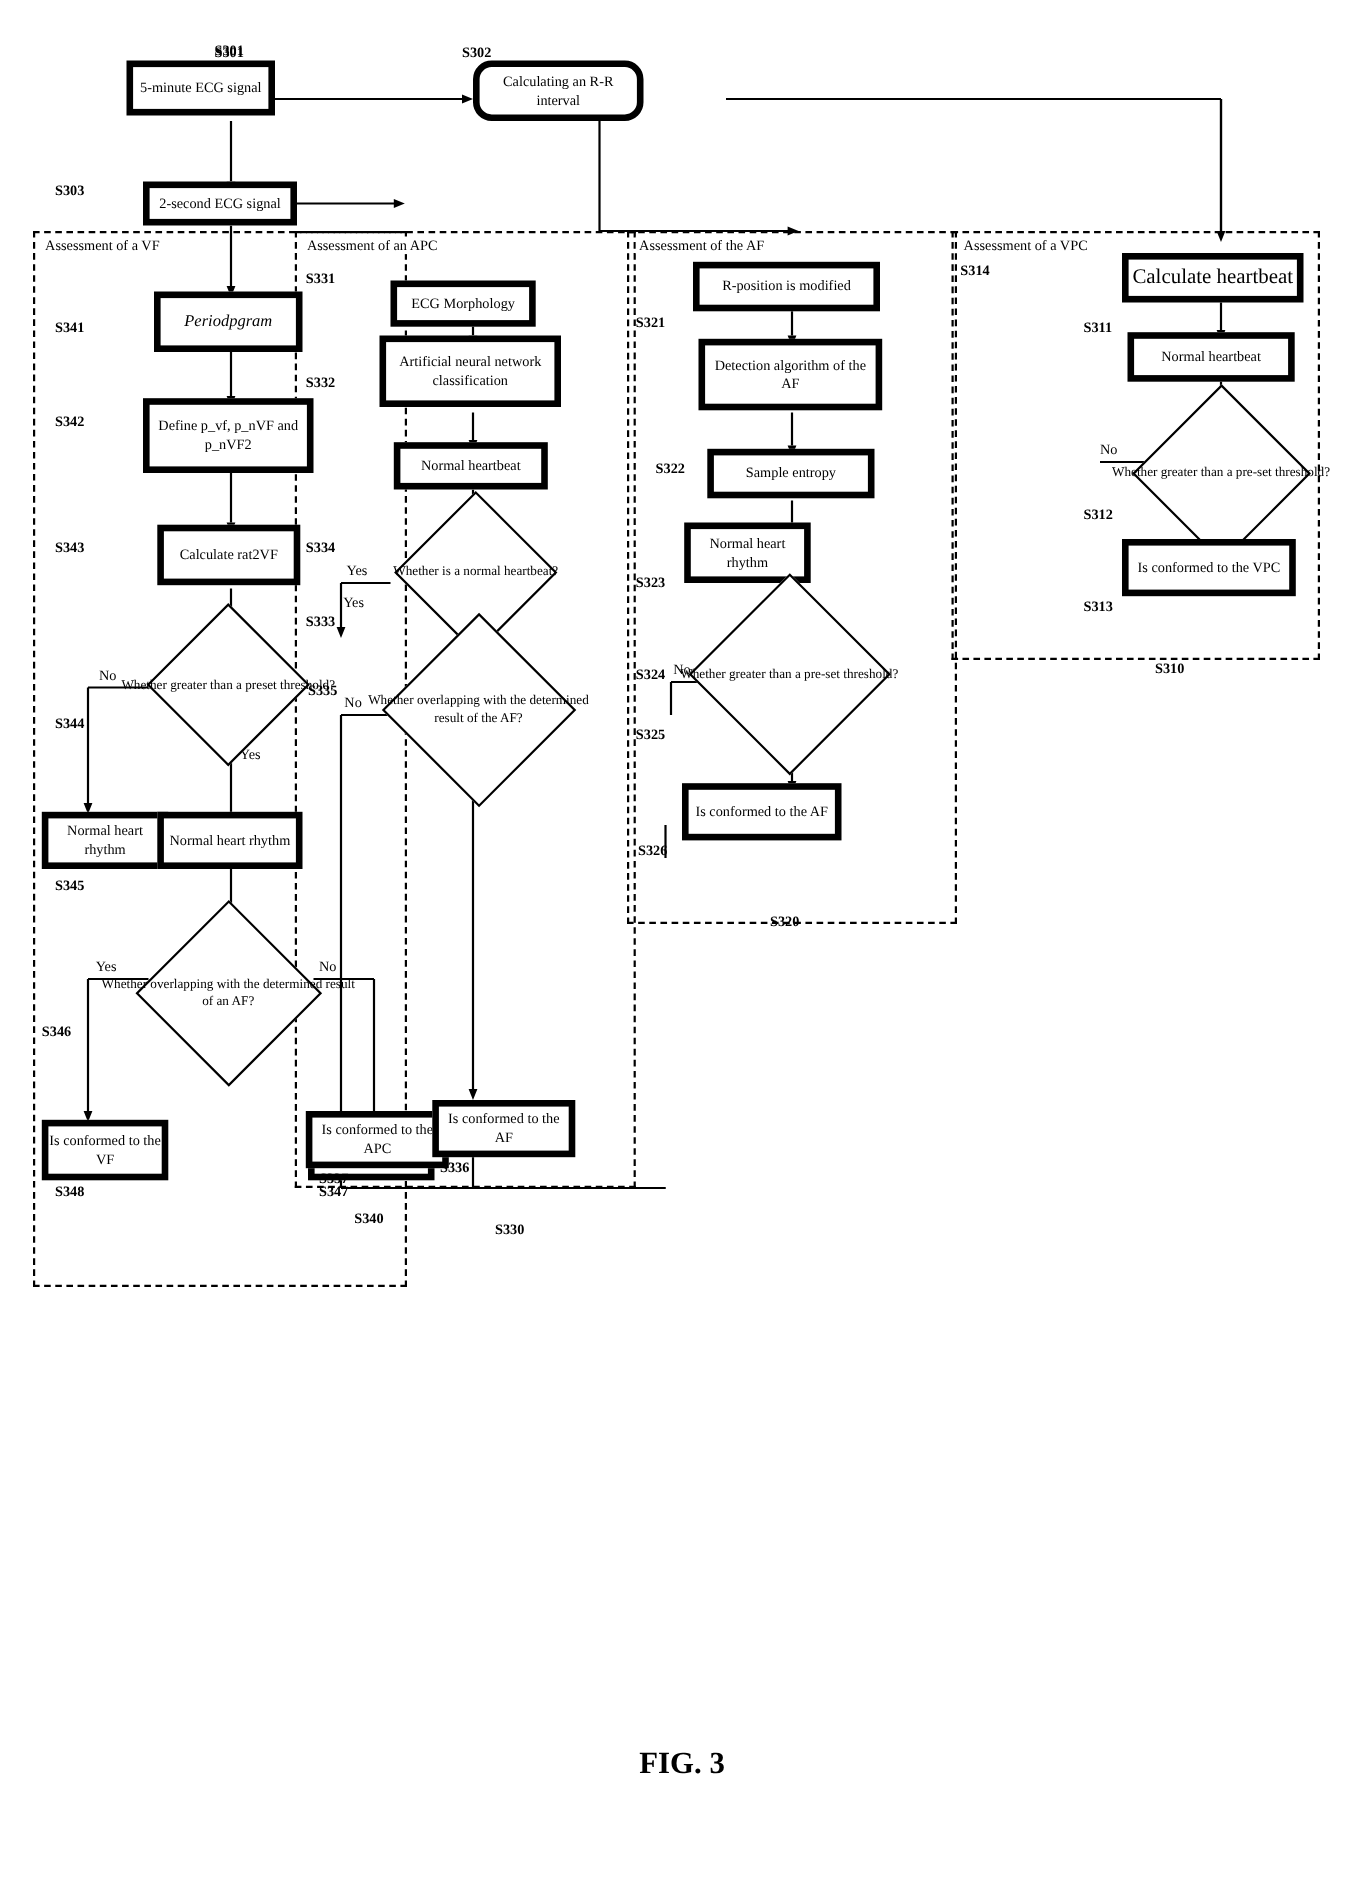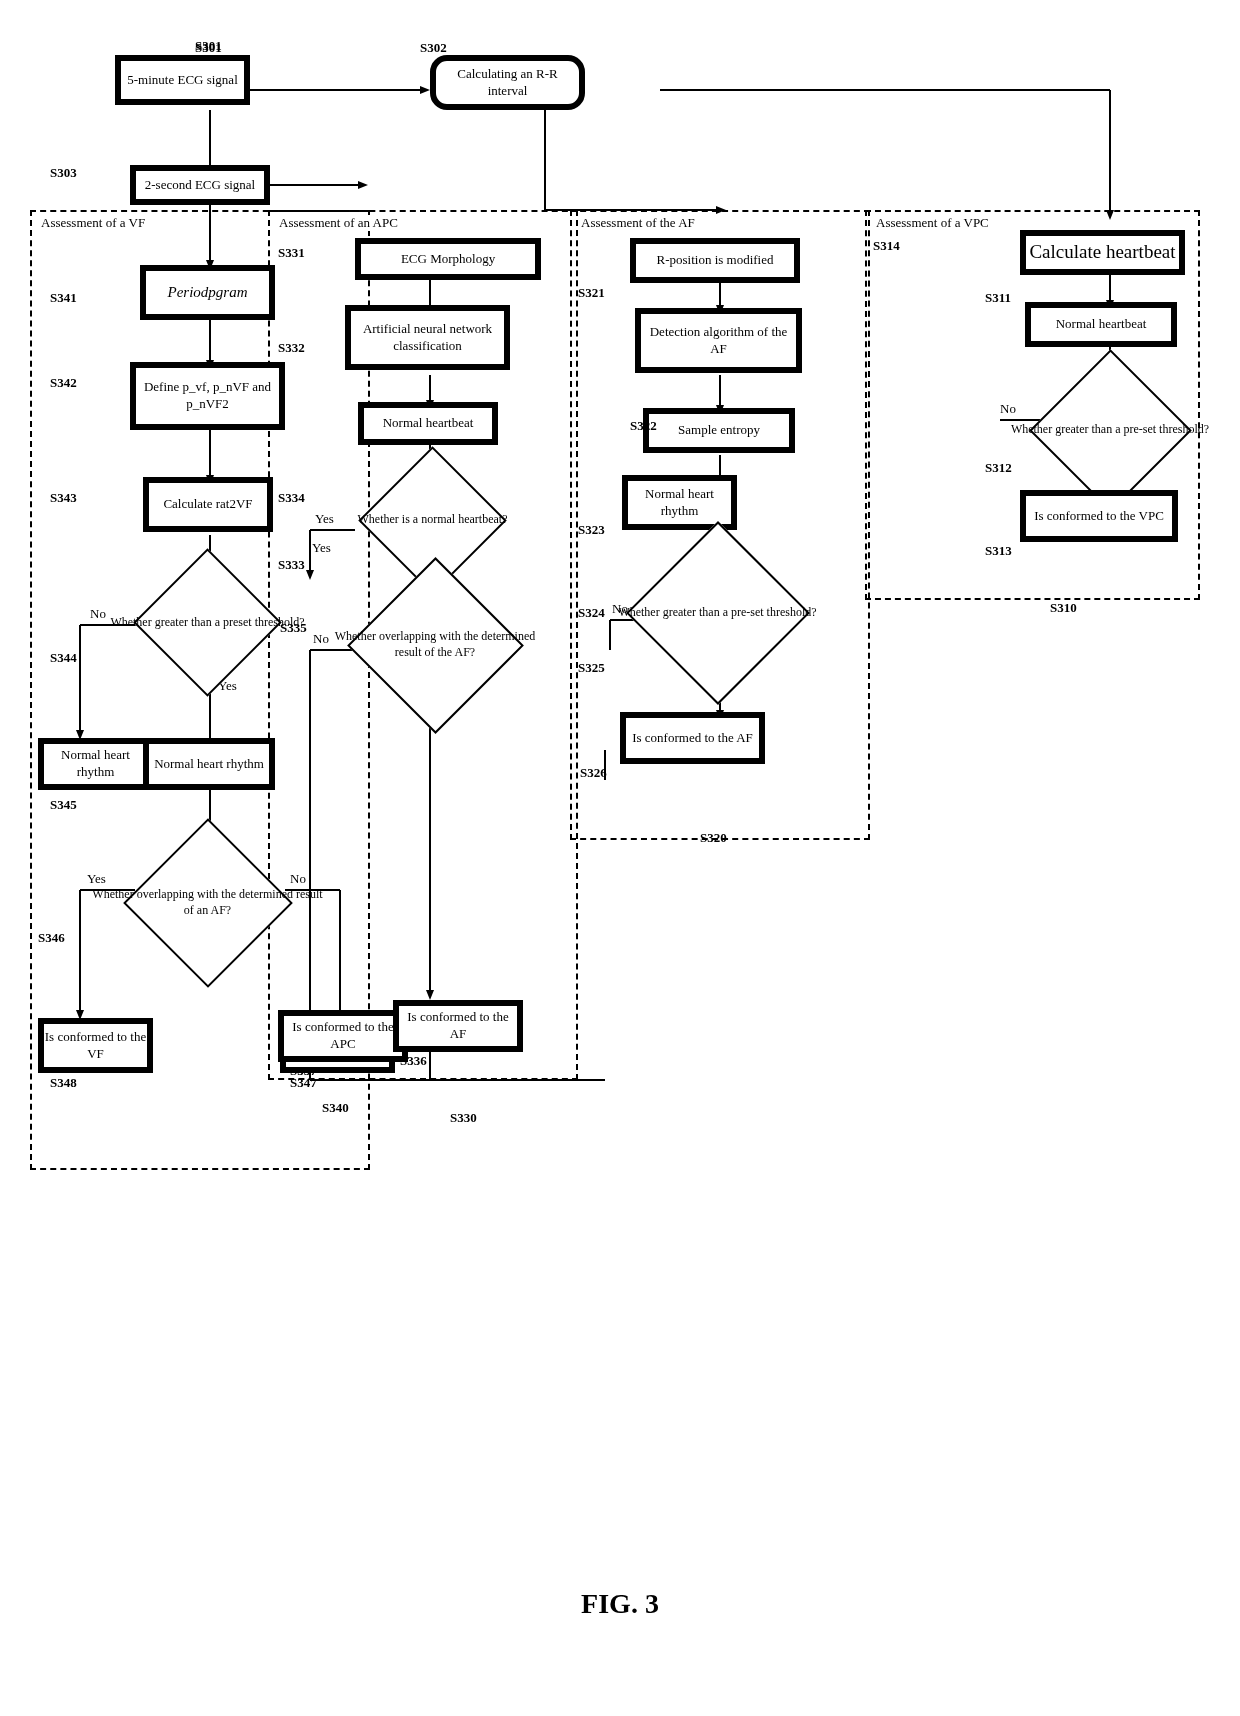--- a/index.html
+++ b/index.html
@@ -279,21 +279,21 @@
   </div>
   <div class="step-label" style="left:50px; top:1075px;">S348</div>
 
   <div class="fc-rect" style="left:280px; top:1018px; width:115px; height:55px; font-size:13px;">
     <span>Is conformed to the VF</span>
   </div>
   <div class="step-label" style="left:290px; top:1075px;">S347</div>
 
   <div class="step-label" style="left:310px; top:1100px;margin-left:12px;">S340</div>
 
-  <div class="fc-rect" style="left:355px; top:238px; width:186px; height:42px; font-size:13px;">
+  <div class="fc-rect" style="left:355px; top:255px; width:132px; height:42px; font-size:13px;">
     <span>ECG Morphology</span>
   </div>
   <div class="step-label" style="left:278px; top:245px;">S331</div>
 
   <div class="fc-rect" style="left:345px; top:305px; width:165px; height:65px; font-size:13px;">
     <span>Artificial neural network classification</span>
   </div>
   <div class="step-label" style="left:278px; top:340px;">S332</div>
 
   <div class="fc-rect" style="left:358px; top:402px; width:140px; height:43px; font-size:13px;">
@@ -334,21 +334,21 @@
   </div>
   <div class="step-label" style="left:578px; top:285px;">S321</div>
 
   <div class="fc-rect" style="left:635px; top:308px; width:167px; height:65px; font-size:13px;">
     <span>Detection algorithm of the AF</span>
   </div>
 
   <div class="fc-rect" style="left:643px; top:408px; width:152px; height:45px; font-size:13px;">
     <span>Sample entropy</span>
   </div>
-  <div class="step-label" style="left:610px; top:418px;padding-left:20px;">S322</div>
+  <div class="step-label" style="left:576px; top:418px;padding-left:20px;">S322</div>
 
   <div class="fc-rect" style="left:622px; top:475px; width:115px; height:55px; font-size:13px;">
     <span>Normal heart rhythm</span>
   </div>
   <div class="step-label" style="left:578px; top:522px;">S323</div>
 
   <div class="fc-diamond" style="left:595px; top:548px; width:245px; height:130px;">
     <div class="fc-diamond-inner" style="width:130px; height:130px;"></div>
     <div class="fc-diamond-text">Whether greater than a pre-set threshold?</div>
   </div>

